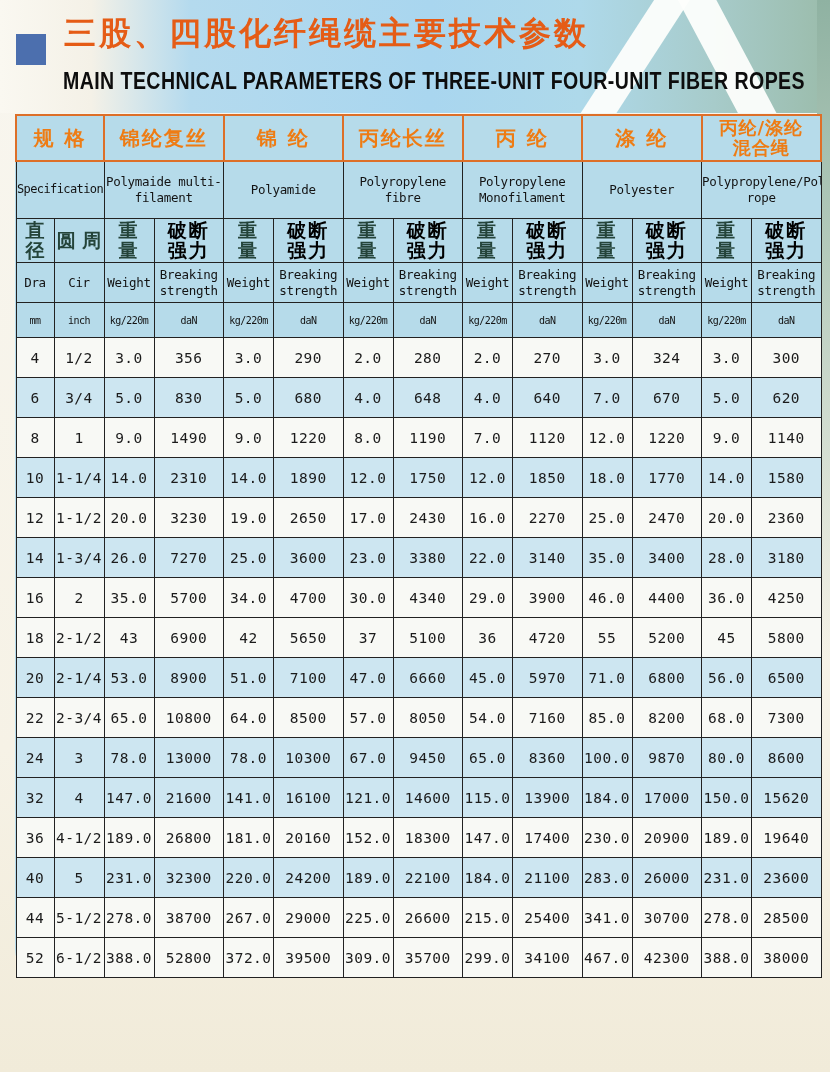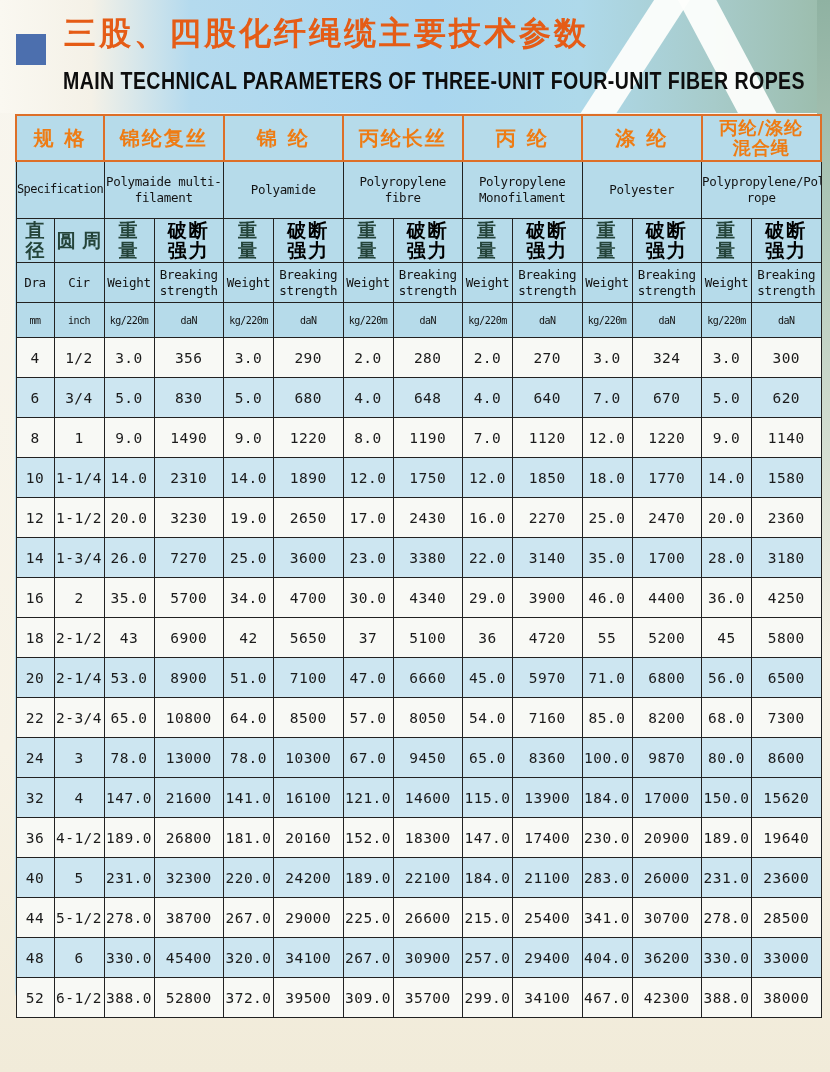--- a/index.html
+++ b/index.html
@@ -235,21 +235,21 @@
       <td>1-3/4</td>
       <td>26.0</td>
       <td>7270</td>
       <td>25.0</td>
       <td>3600</td>
       <td>23.0</td>
       <td>3380</td>
       <td>22.0</td>
       <td>3140</td>
       <td>35.0</td>
-      <td>1700</td>
+      <td>3400</td>
       <td>28.0</td>
       <td>3180</td>
     </tr>
         <tr>
       <td>16</td>
       <td>2</td>
       <td>35.0</td>
       <td>5700</td>
       <td>34.0</td>
       <td>4700</td>
@@ -383,36 +383,20 @@
       <td>29000</td>
       <td>225.0</td>
       <td>26600</td>
       <td>215.0</td>
       <td>25400</td>
       <td>341.0</td>
       <td>30700</td>
       <td>278.0</td>
       <td>28500</td>
     </tr>
-        <tr class="shaded">
-      <td>48</td>
-      <td>6</td>
-      <td>330.0</td>
-      <td>45400</td>
-      <td>320.0</td>
-      <td>34100</td>
-      <td>267.0</td>
-      <td>30900</td>
-      <td>257.0</td>
-      <td>29400</td>
-      <td>404.0</td>
-      <td>36200</td>
-      <td>330.0</td>
-      <td>33000</td>
-    </tr>
         <tr>
       <td>52</td>
       <td>6-1/2</td>
       <td>388.0</td>
       <td>52800</td>
       <td>372.0</td>
       <td>39500</td>
       <td>309.0</td>
       <td>35700</td>
       <td>299.0</td>

